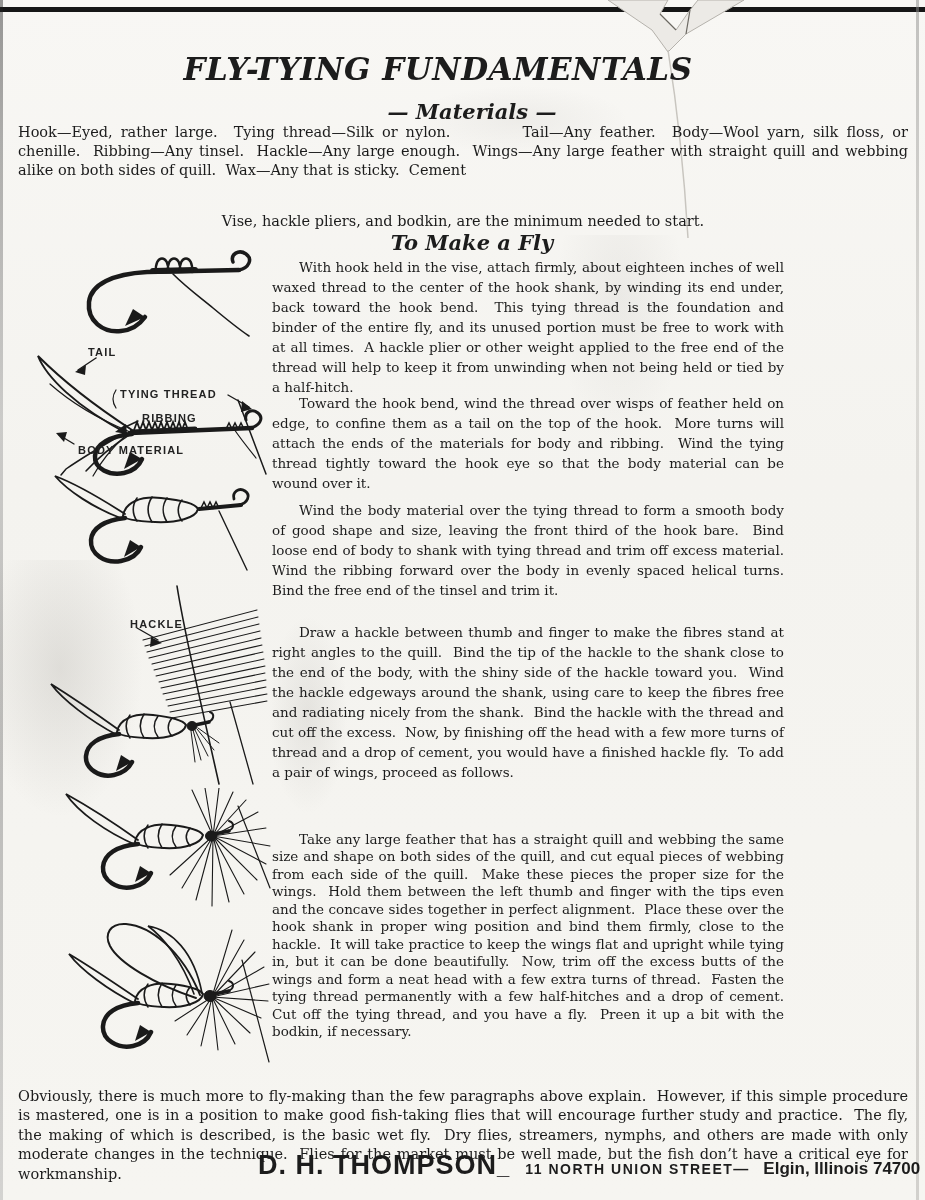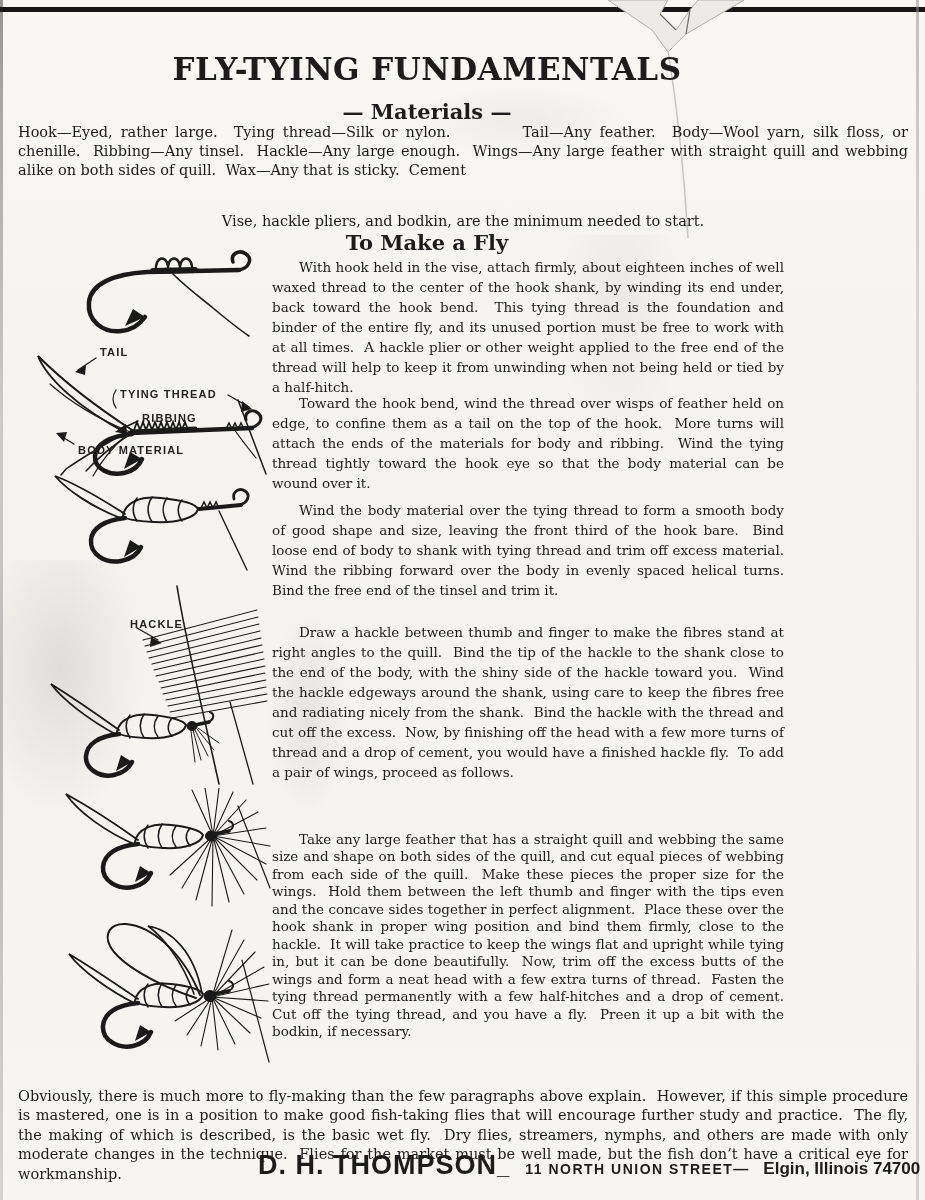--- a/index.html
+++ b/index.html
@@ -14,40 +14,40 @@
   .left-edge{top:0;left:0;width:3px;height:1200px;opacity:.45;
     background:linear-gradient(180deg,#1d1d1d 0%,#555 12%,#999 35%,#777 65%,#aaa 100%);}
   .right-edge{top:0;left:916px;width:3px;height:1200px;opacity:.5;
     background:linear-gradient(180deg,#8a8a88 0%,#c2c0bc 30%,#aeaca8 100%);}
   .smudge{pointer-events:none;}
   .sm1{left:0;top:560px;width:150px;height:270px;background:radial-gradient(ellipse at 40% 40%,rgba(110,105,98,.16),transparent 65%);}
   .sm2{left:268px;top:615px;width:80px;height:200px;background:radial-gradient(ellipse at 50% 50%,rgba(110,105,98,.12),transparent 70%);}
   .sm3{left:555px;top:235px;width:130px;height:210px;background:radial-gradient(ellipse at 50% 30%,rgba(110,105,98,.08),transparent 70%);}
   .sm4{left:410px;top:85px;width:220px;height:70px;background:radial-gradient(ellipse at 50% 50%,rgba(110,105,98,.07),transparent 70%);}
   
-  .center-head{left:0;width:854px;text-align:center;font-weight:bold;white-space:pre;}
+  .center-head{left:11px;width:854px;text-align:center;font-weight:bold;white-space:pre;font-style:italic;}
   .h1{top:30px;font-size:31px;letter-spacing:.5px;}
-  .h2{font-size:21px;}
+  .h2{font-size:21px;margin-left:34px;}
   .materials-h{top:82px;}
   .tools-h{top:168px;}
   .makefly-h{top:213px;}
   
   .para{white-space:pre-wrap;text-align:justify;hyphens:none;}
   .full-para{left:18px;width:890px;font-size:14.5px;line-height:19px;}
   .materials-p{top:108px;}
   .tools-p{top:197px;text-align:center;}
   .closing-p{top:1072px;line-height:19.5px;}
   .col-para{left:272px;width:512px;font-size:13.5px;line-height:20px;text-indent:27px;}
   .p1{top:243px;}.p2{top:379px;}.p3{top:486px;}.p4{top:608px;}
   .p5{top:817px;line-height:17.5px;}
   .gap{display:inline-block;width:72px;}
   
   .dlabel{font-family:"Liberation Sans",sans-serif;font-size:11px;font-weight:bold;
     letter-spacing:1.2px;color:#222;white-space:pre;}
-  .lbl-tail{left:100px;top:346px;}
+  .lbl-tail{left:88px;top:346px;}
   .lbl-tything{left:120px;top:388px;}
   .lbl-ribbing{left:142px;top:412px;text-align:center;}
   .lbl-bodymat{left:78px;top:444px;}
   .lbl-hackle{left:82px;top:618px;padding-left:48px;}
   
   .fig path,.fig ellipse{stroke:#1a1a1a;}
   
   .footer-row{left:258px;top:1150px;display:flex;align-items:baseline;gap:16px;
     font-family:"Liberation Sans",sans-serif;font-weight:bold;white-space:pre;}
   .f-name{font-size:27px;letter-spacing:1px;}

